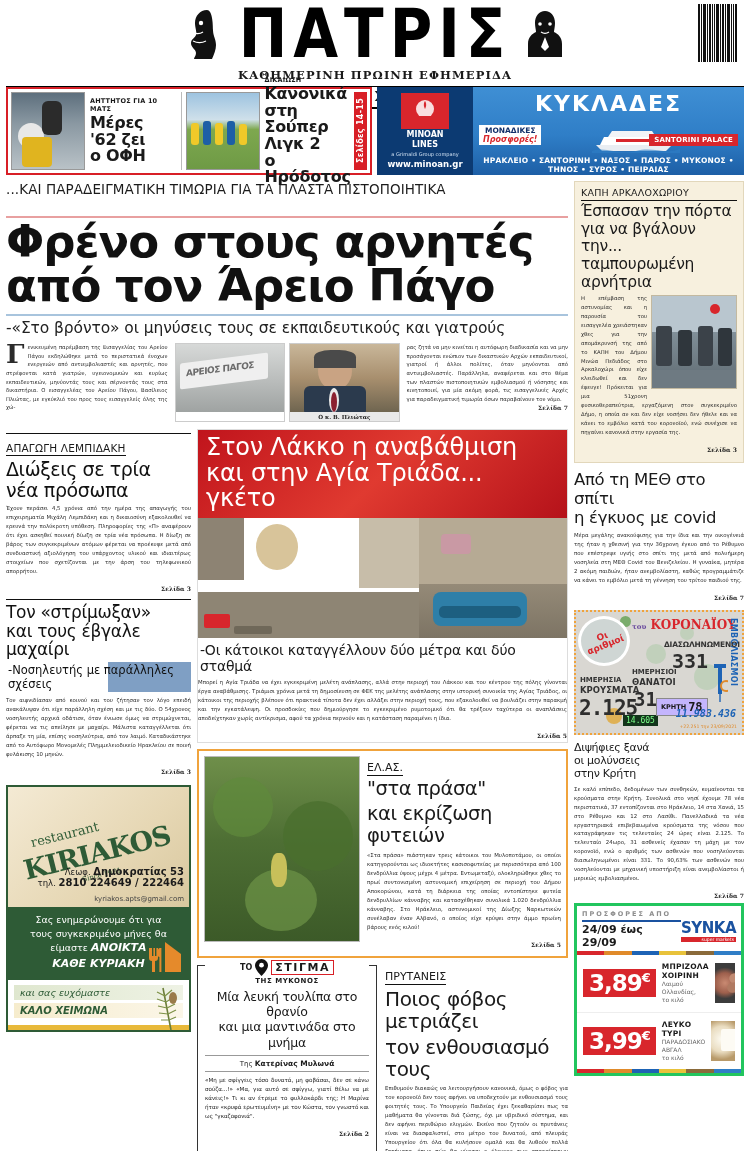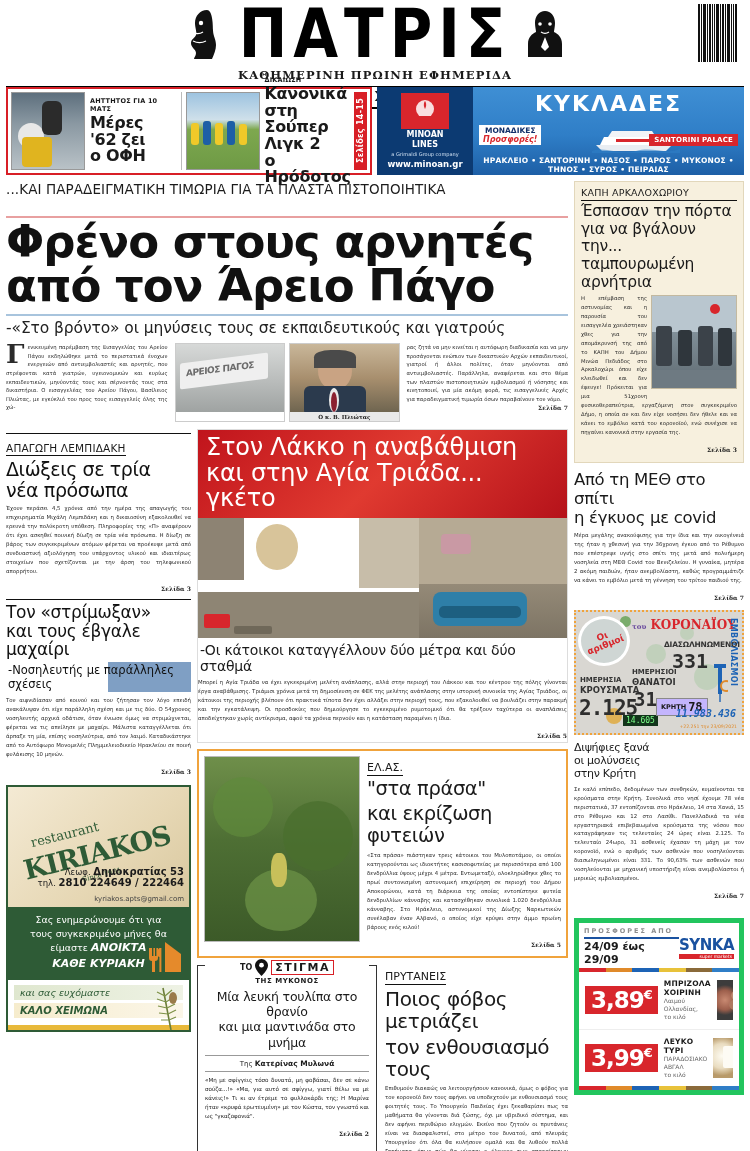--- a/index.html
+++ b/index.html
@@ -171,21 +171,21 @@
   .cv-crete b { font-size: 6.5px; }
   .cv-crete i { font-size: 12px; font-style: normal; font-family: "DejaVu Sans Mono", monospace; font-weight: bold; }
   .cv-blue { position: absolute; right: 6px; bottom: 14px; color: #1d63b5; font-size: 10px; font-style: italic; font-weight: bold; font-family: "DejaVu Sans Mono", monospace; }
   .cv-tiny { position: absolute; right: 5px; bottom: 4px; color: #e08a2a; font-size: 4.6px; }
   .cv-dot { position: absolute; border-radius: 50%; background: #b8cdb3; opacity: .75; }
 
   .dips { margin-top: 7px; }
   .dips-h { font-size: 11px; line-height: 1.18; letter-spacing: -.3px; }
 
   
-  .synka { margin-top: 16px; border: 5px solid #22c55e; }
+  .synka { margin-top: 1px; border: 3px solid #22c55e; }
   .sy-top { display: flex; justify-content: space-between; align-items: center; padding: 4px 5px 2px; }
   .sy-left { font-size: 7px; }
   .sy-offers { letter-spacing: 2px; color: #8e8e8e; font-weight: bold; font-size: 6.5px; }
   .sy-dates { font-size: 11px; font-weight: bold; border-top: 2px solid #1a52a0; margin-top: 2px; padding-top: 1px; }
   .sy-logo { text-align: right; }
   .sy-logo b { color: #1a52a0; font-size: 15px; font-weight: bold; letter-spacing: -.5px; }
   .sy-logo .sub { display: block; background: #d8262c; color: #fff; font-size: 4.5px; padding: 0 2px; }
   .sy-bar { display: flex; height: 4px; }
   .sy-bar i { flex: 1; }
   .sy-item { display: flex; align-items: center; padding: 7px 6px; gap: 6px; border-bottom: 1px solid #eee; }

